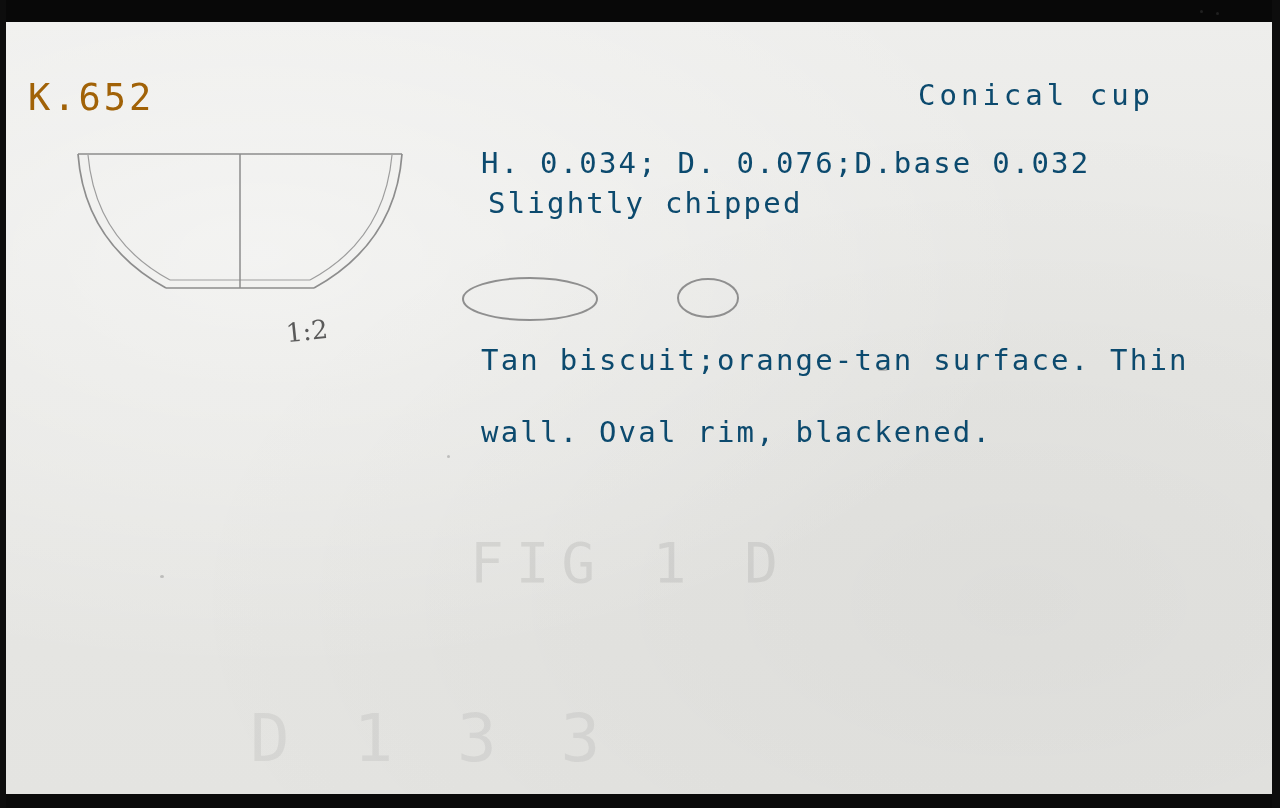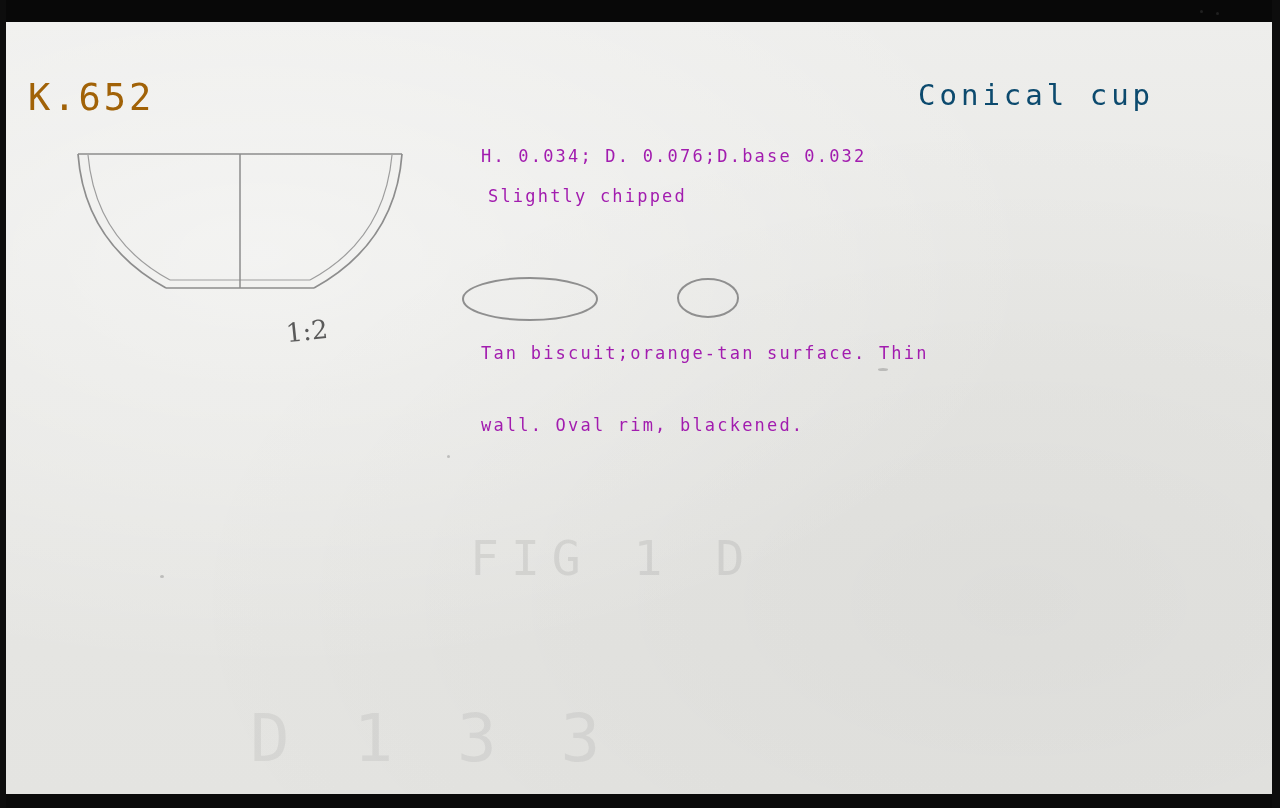--- a/index.html
+++ b/index.html
@@ -74,23 +74,23 @@
   }
   #object-title {
     left: 918px;
     top: 78px;
     font-size: 29px;
     letter-spacing: 4px;
     color: #0c4a6e;
   }
 
   .body-line {
-    font-size: 17px;
+    font-size: 29px;
     letter-spacing: 2.2px;
-    color: #a21caf;
+    color: #0c4a6e;
   }
   #dims      { left: 481px; top: 146px; }
   #condition { left: 488px; top: 186px; }
 
   #context   { left: 481px; top: 255px; }
   #refs      { left: 481px; top: 290px; }
 
   #desc1     { left: 481px; top: 343px; }
   #desc2     { left: 481px; top: 415px; }
 
@@ -121,21 +121,21 @@
     top: 270px;
     width: 320px;
     height: 60px;
     pointer-events: none;
   }
 
   
   .ghost {
     position: absolute;
     color: rgba(120,120,120,0.16);
-    font-size: 48px;
+    font-size: 56px;
     letter-spacing: 12px;
     font-family: "DejaVu Sans Mono", "Liberation Mono", monospace;
     white-space: pre;
     pointer-events: none;
   }
   #ghost-1 { left: 470px; top: 530px; }
   #ghost-2 { left: 250px; top: 700px; font-size: 66px; color: rgba(120,120,120,0.13); }
 
   .speck {
     position: absolute;

